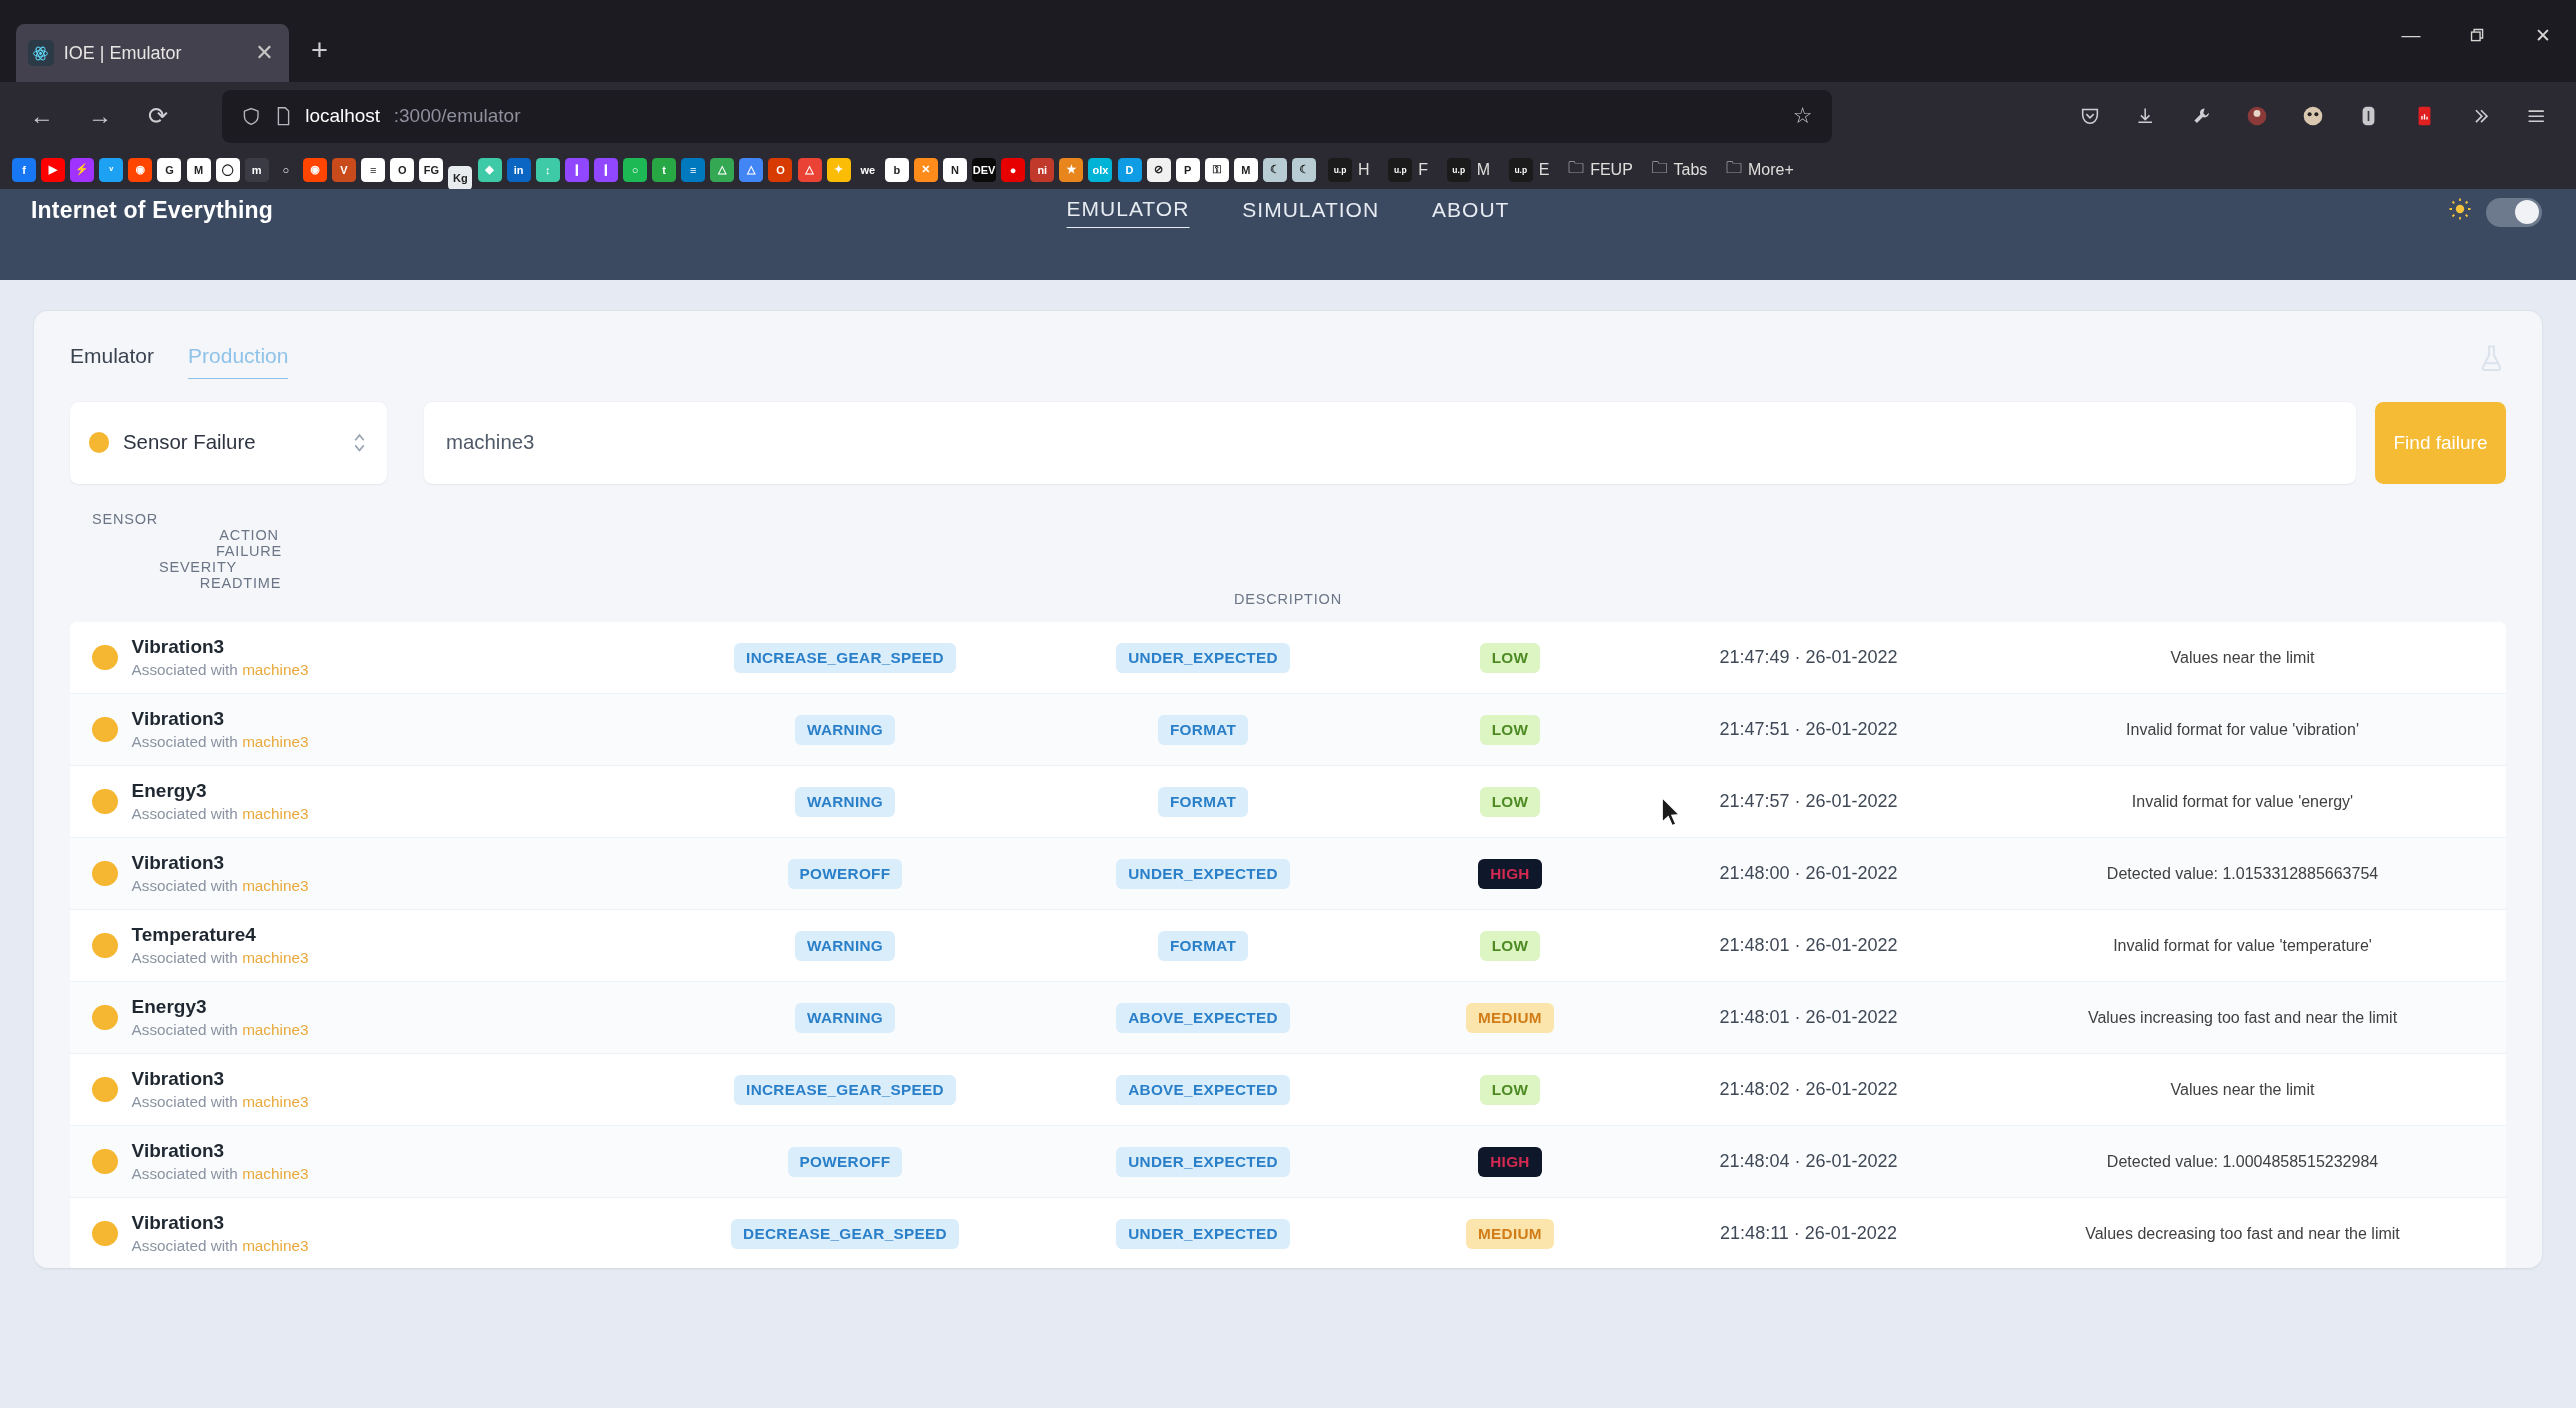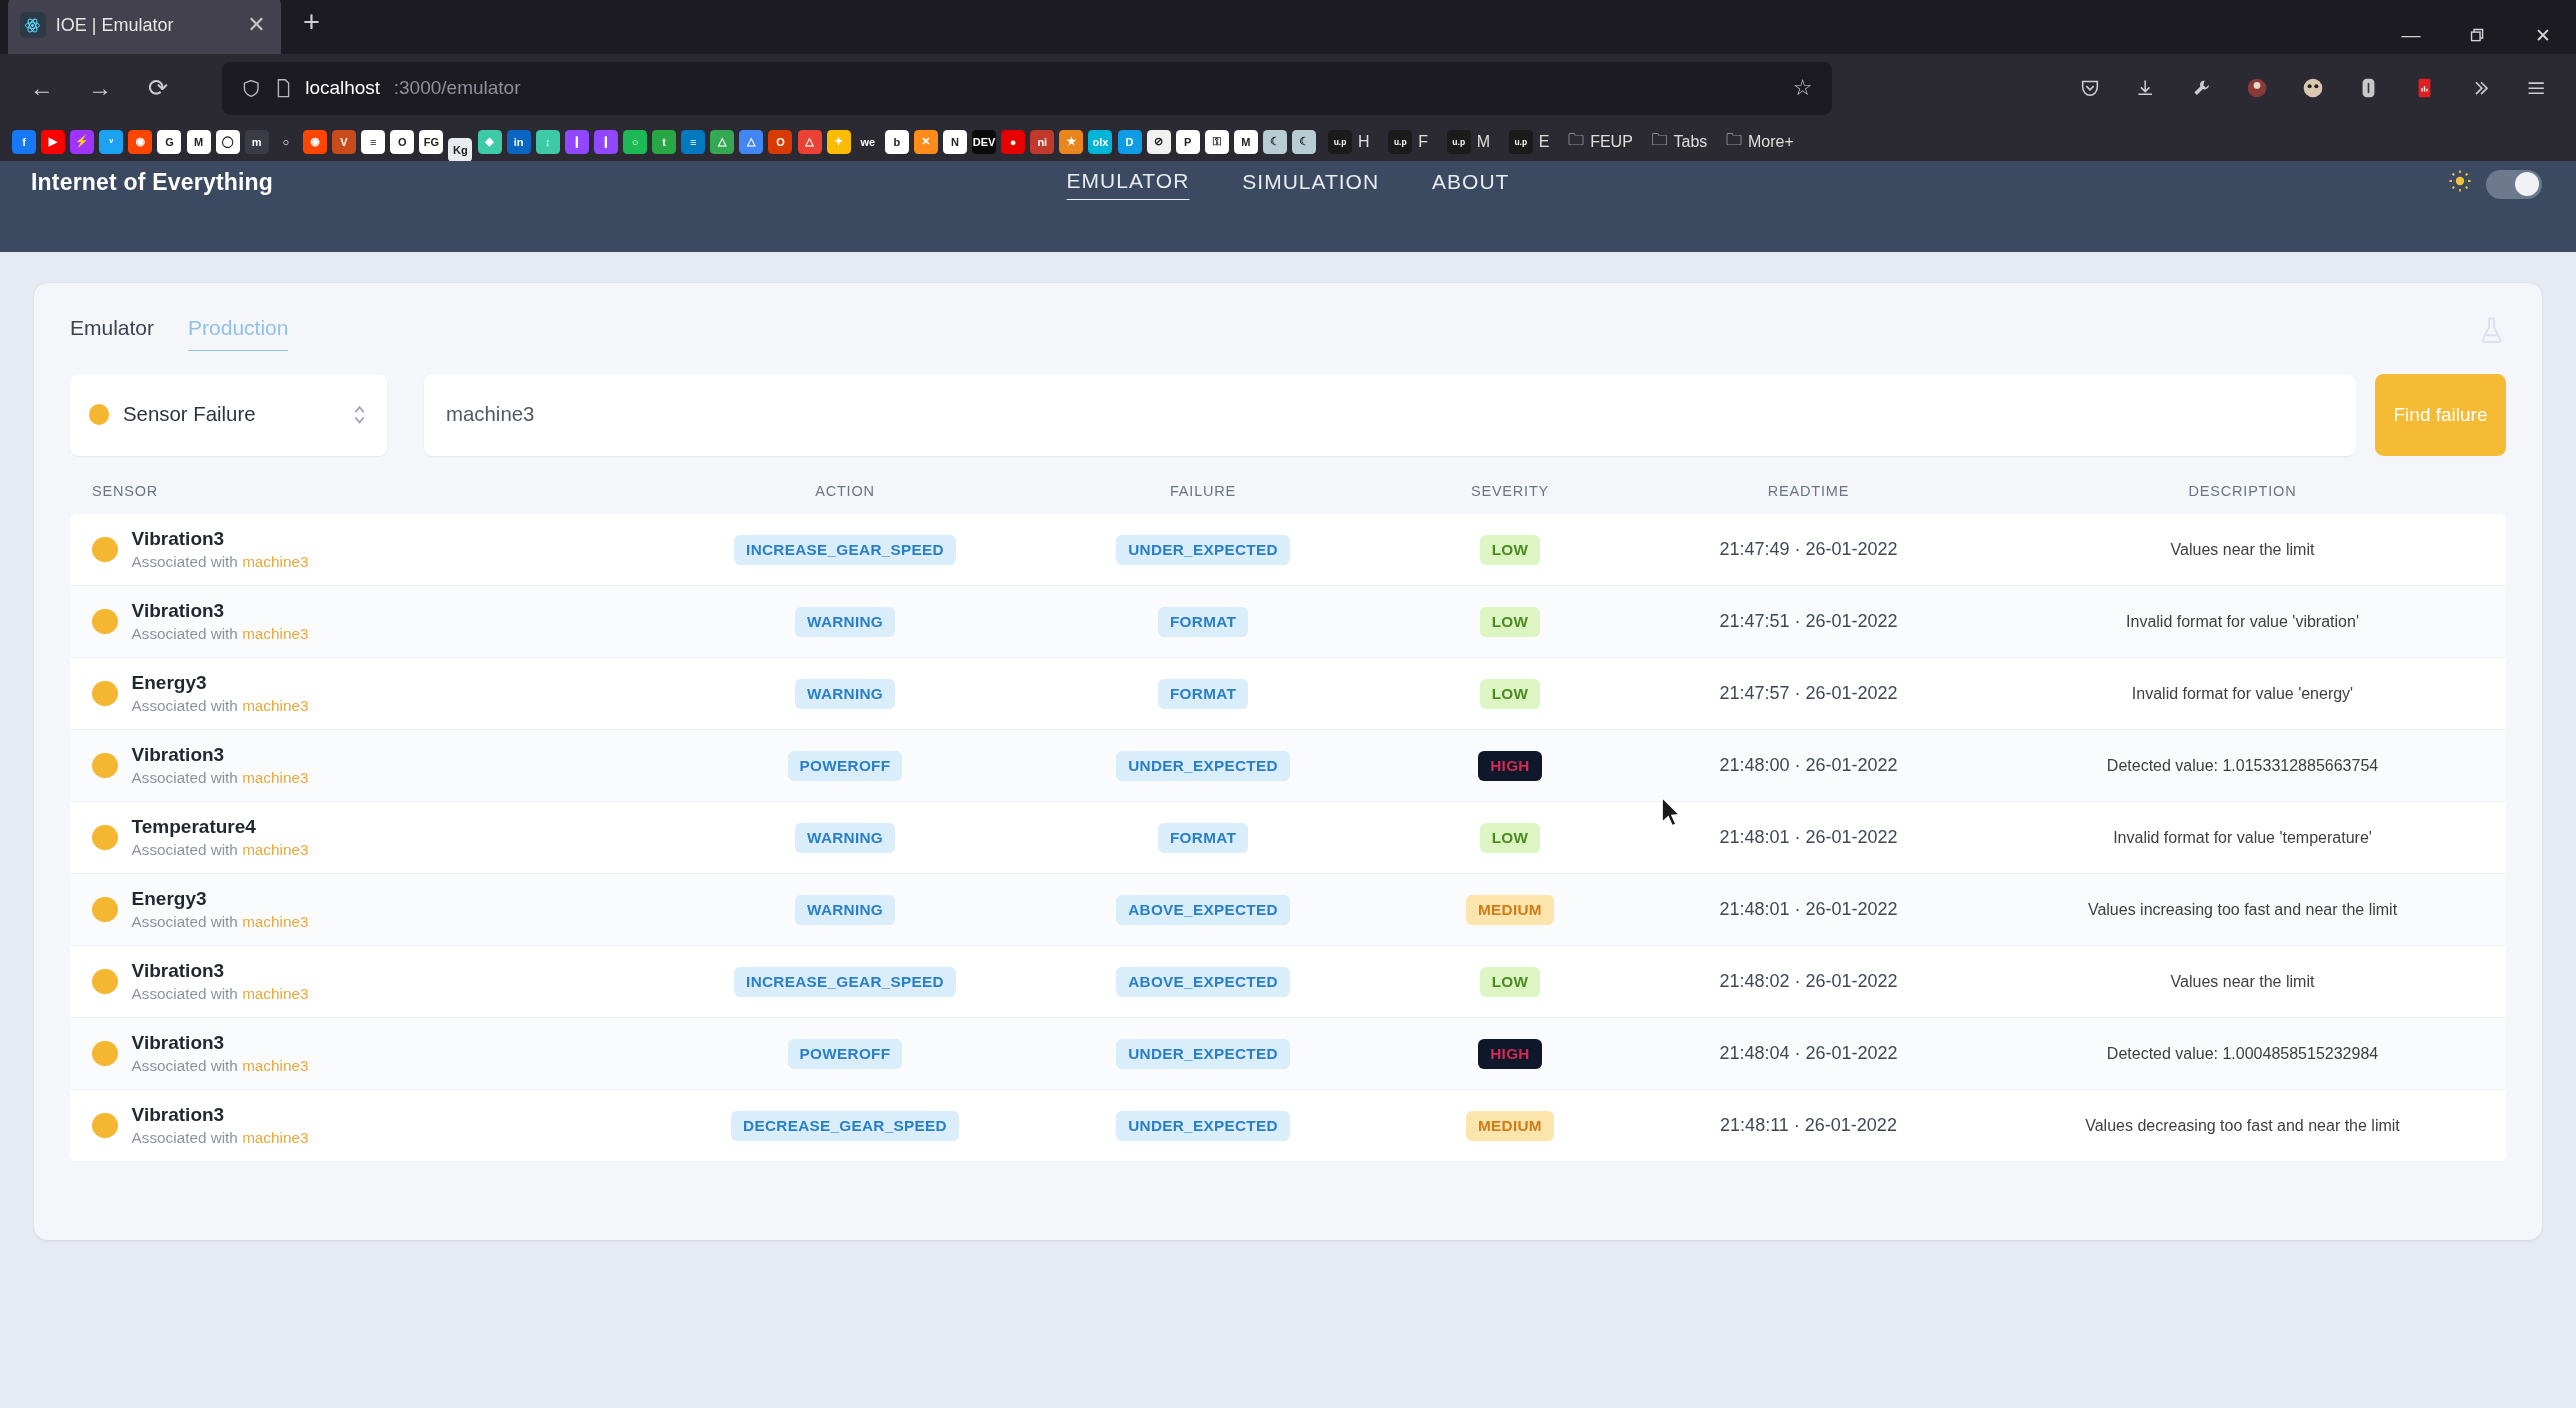--- a/index.html
+++ b/index.html
@@ -7,22 +7,22 @@
     width: 2576px; height: 1409px;
     font-family: "Liberation Sans", sans-serif;
     background: #e6eaf2;
     overflow: hidden;
   }
 
   
   .browser { width: 2576px; height: 1409px; display: flex; flex-direction: column; }
 
   .titlebar {
-    height: 54px; background: #1c1b22; display: flex; align-items: flex-end;
-    padding-left: 8px; position: relative;
+    height: 82px; background: #1c1b22; display: flex; align-items: flex-end;
+    padding-left: 16px; position: relative;
   }
   .tab {
     height: 58px; width: 273px; background: #42414d; border-radius: 8.5px 8.5px 0 0;
     display: flex; align-items: center; padding: 0 12px; gap: 10.2px; margin-bottom: 0;
   }
   .tab-favicon { width: 25.6px; height: 25.6px; border-radius: 5.1px; background: #2b3a46; display:flex;align-items:center;justify-content:center; flex:none;}
   .tab-title { color: #e8e6e3; font-size: 18px; white-space: nowrap; overflow: hidden; flex: 1; }
   .tab-close { color: #c8c6c4; font-size: 22px; line-height: 1; padding: 0 3.4px; }
   .newtab { color: #cfcdd1; font-size: 29px; line-height: 1; margin: 0 0 17px 22px; font-weight: 300;}
   .wincontrols { position: absolute; right: 0; top: 0; height: 70px; display: flex; align-items: center; }
@@ -84,21 +84,21 @@
   .txtinput {
     flex: 1; background: #ffffff; border-radius: 8.5px; margin-left: 37px; display: flex; align-items: center;
     padding: 0 22px; font-size: 20.4px; color: #505a68; box-shadow: 0 0.9px 1.7px rgba(40,50,70,.08);
   }
   .findbtn {
     width: 131px; margin-left: 19px; background: #f5bb34; border-radius: 8.5px; color: #ffffff;
     display: flex; align-items: center; justify-content: center; font-size: 19px;
   }
 
   .tablewrap { flex: 1; margin: 15.3px 36px 0 36px; position: relative; overflow: hidden;}
-  .thead { display: flex; padding: 12px 0 15.3px 0; }
+  .thead { display: flex; padding: 12px 0 15.3px 0; flex-direction: column; }
   .thead div { font-size: 14.5px; letter-spacing: 0.8px; color: #6b7585; }
   .tbody { background: #fff; border-radius: 6.8px; overflow: hidden;}
   .row { display: flex; align-items: center; height: 72px; background: #ffffff; border-bottom: 0.9px solid #eef1f6;}
   .row.alt { background: #fafbfd; }
 
   .c-sensor { width: 596px; display: flex; align-items: center; gap: 14px; padding-left: 22px;}
   .c-action { width: 358px; display: flex; justify-content: center;}
   .c-failure { width: 358px; display: flex; justify-content: center;}
   .c-sev { width: 256px; display: flex; justify-content: center;}
   .c-time { width: 341px; display: flex; justify-content: center;}

